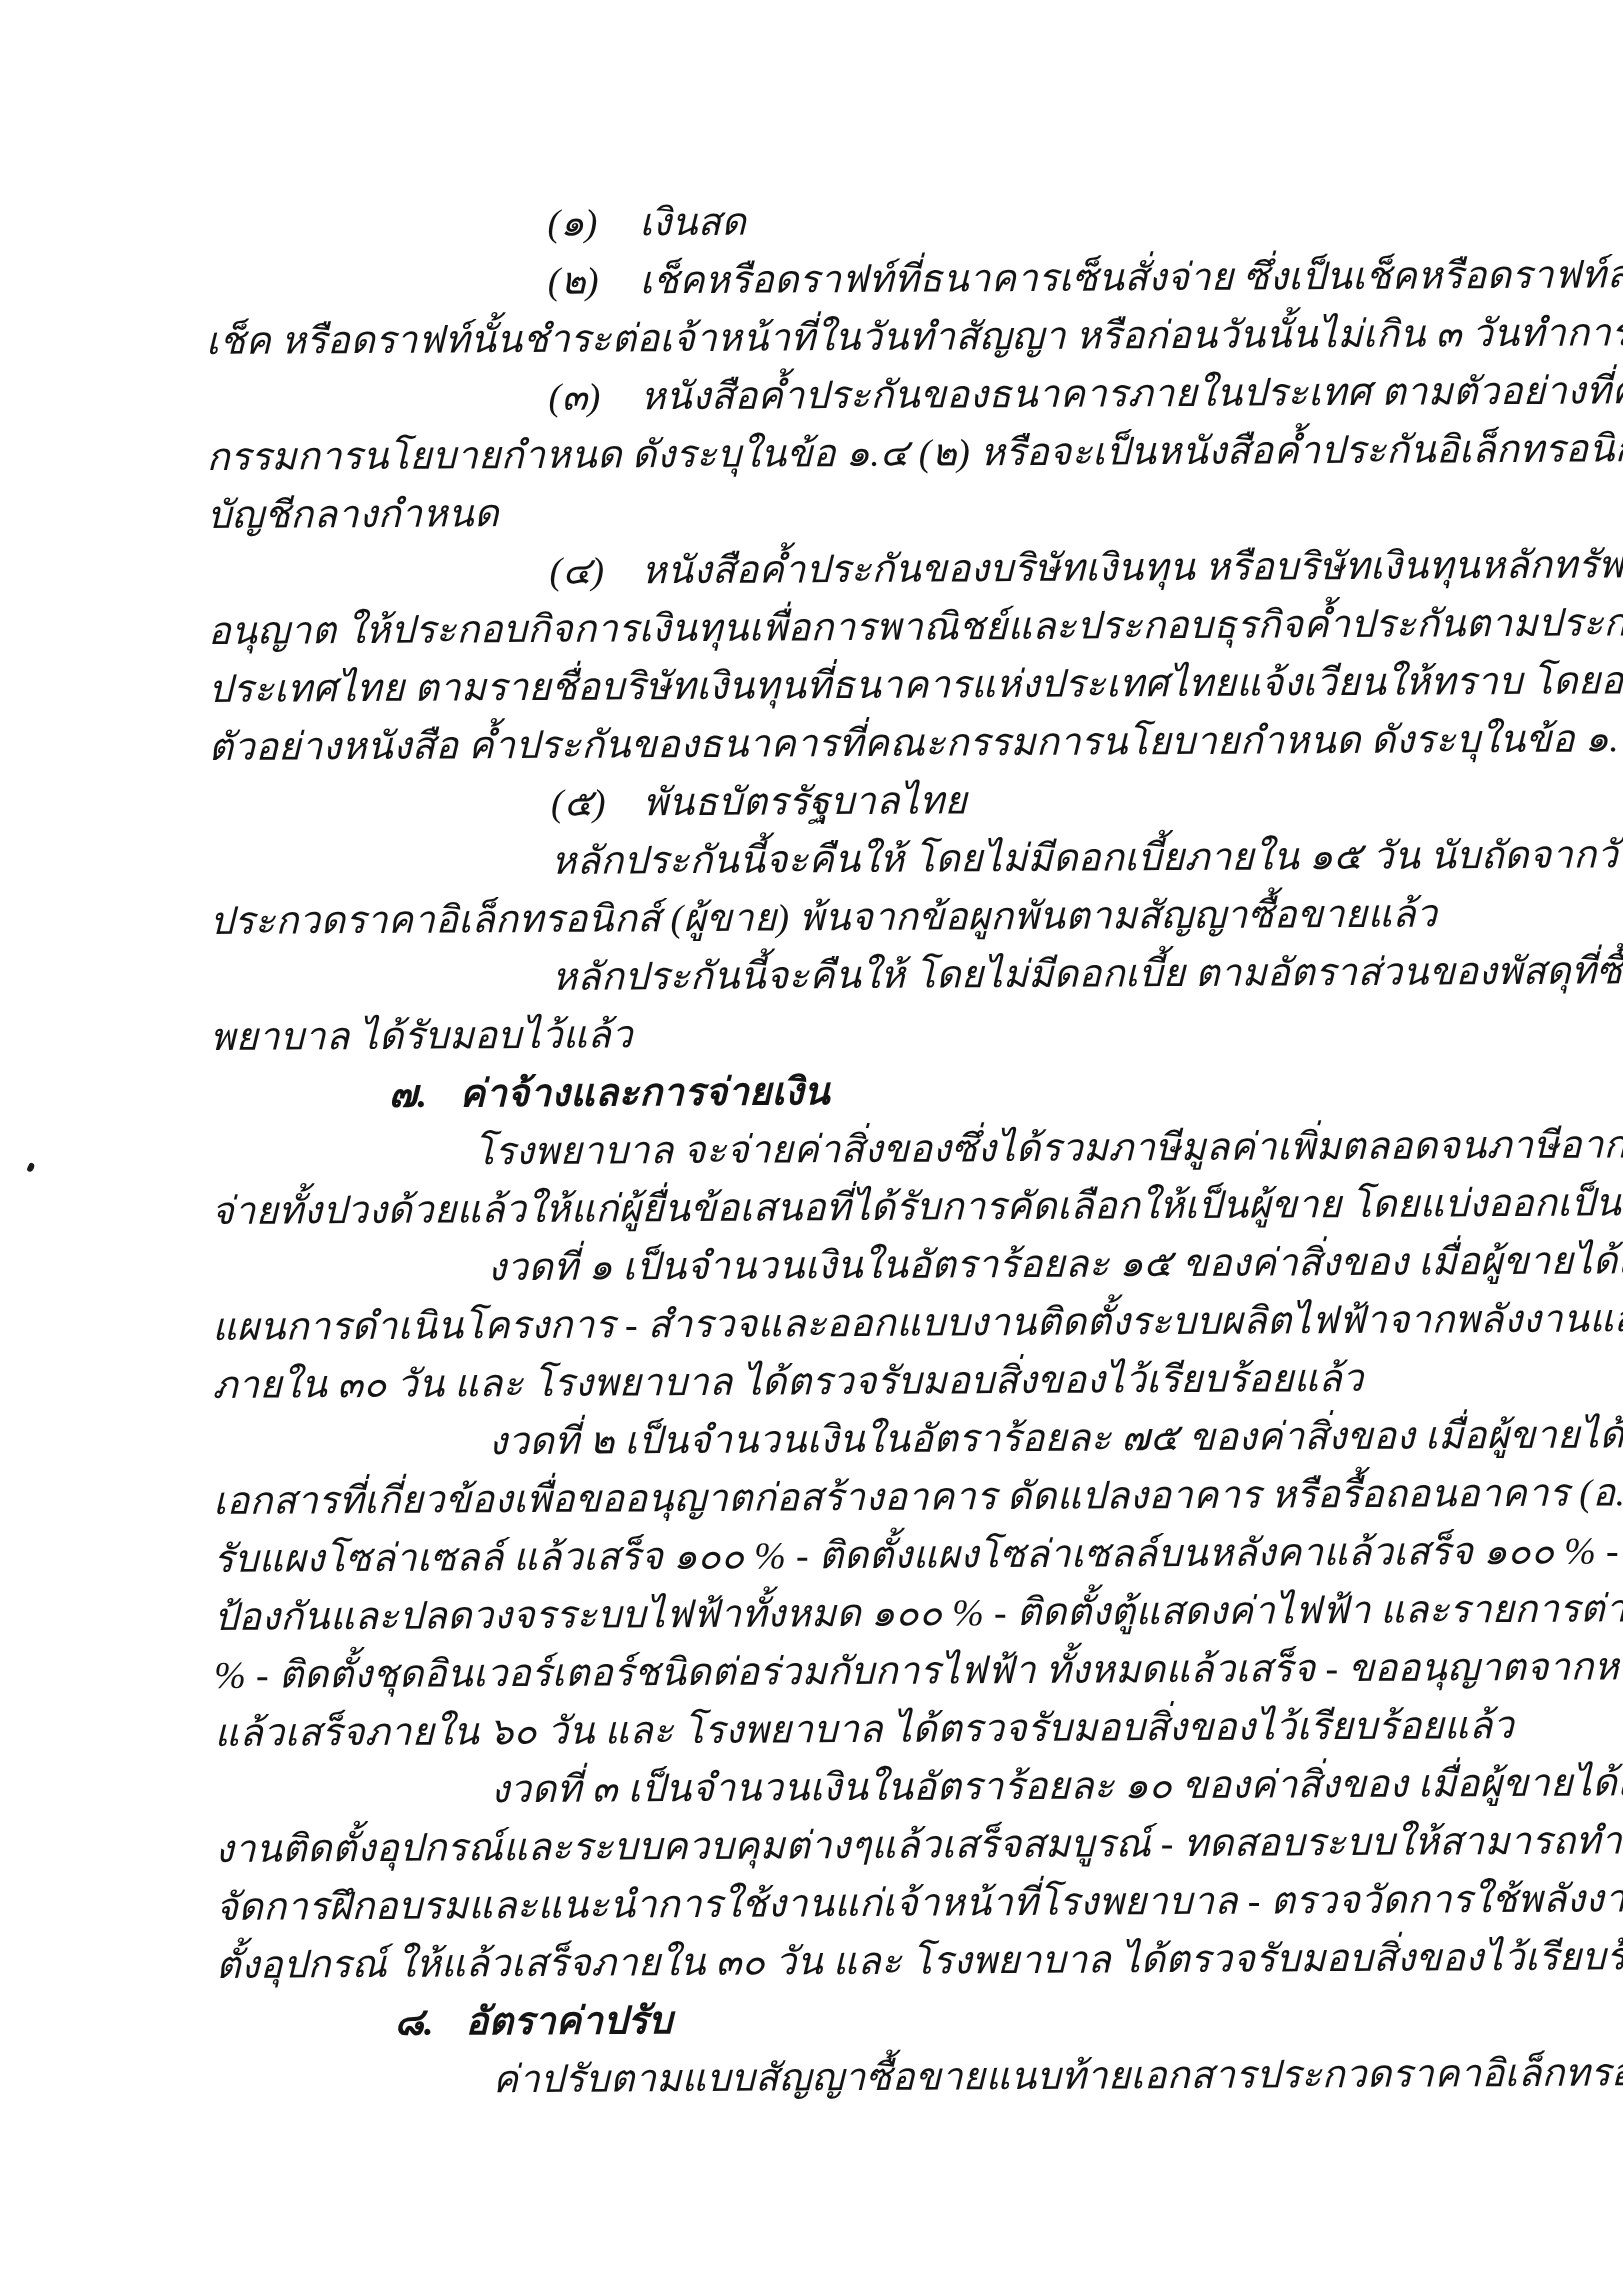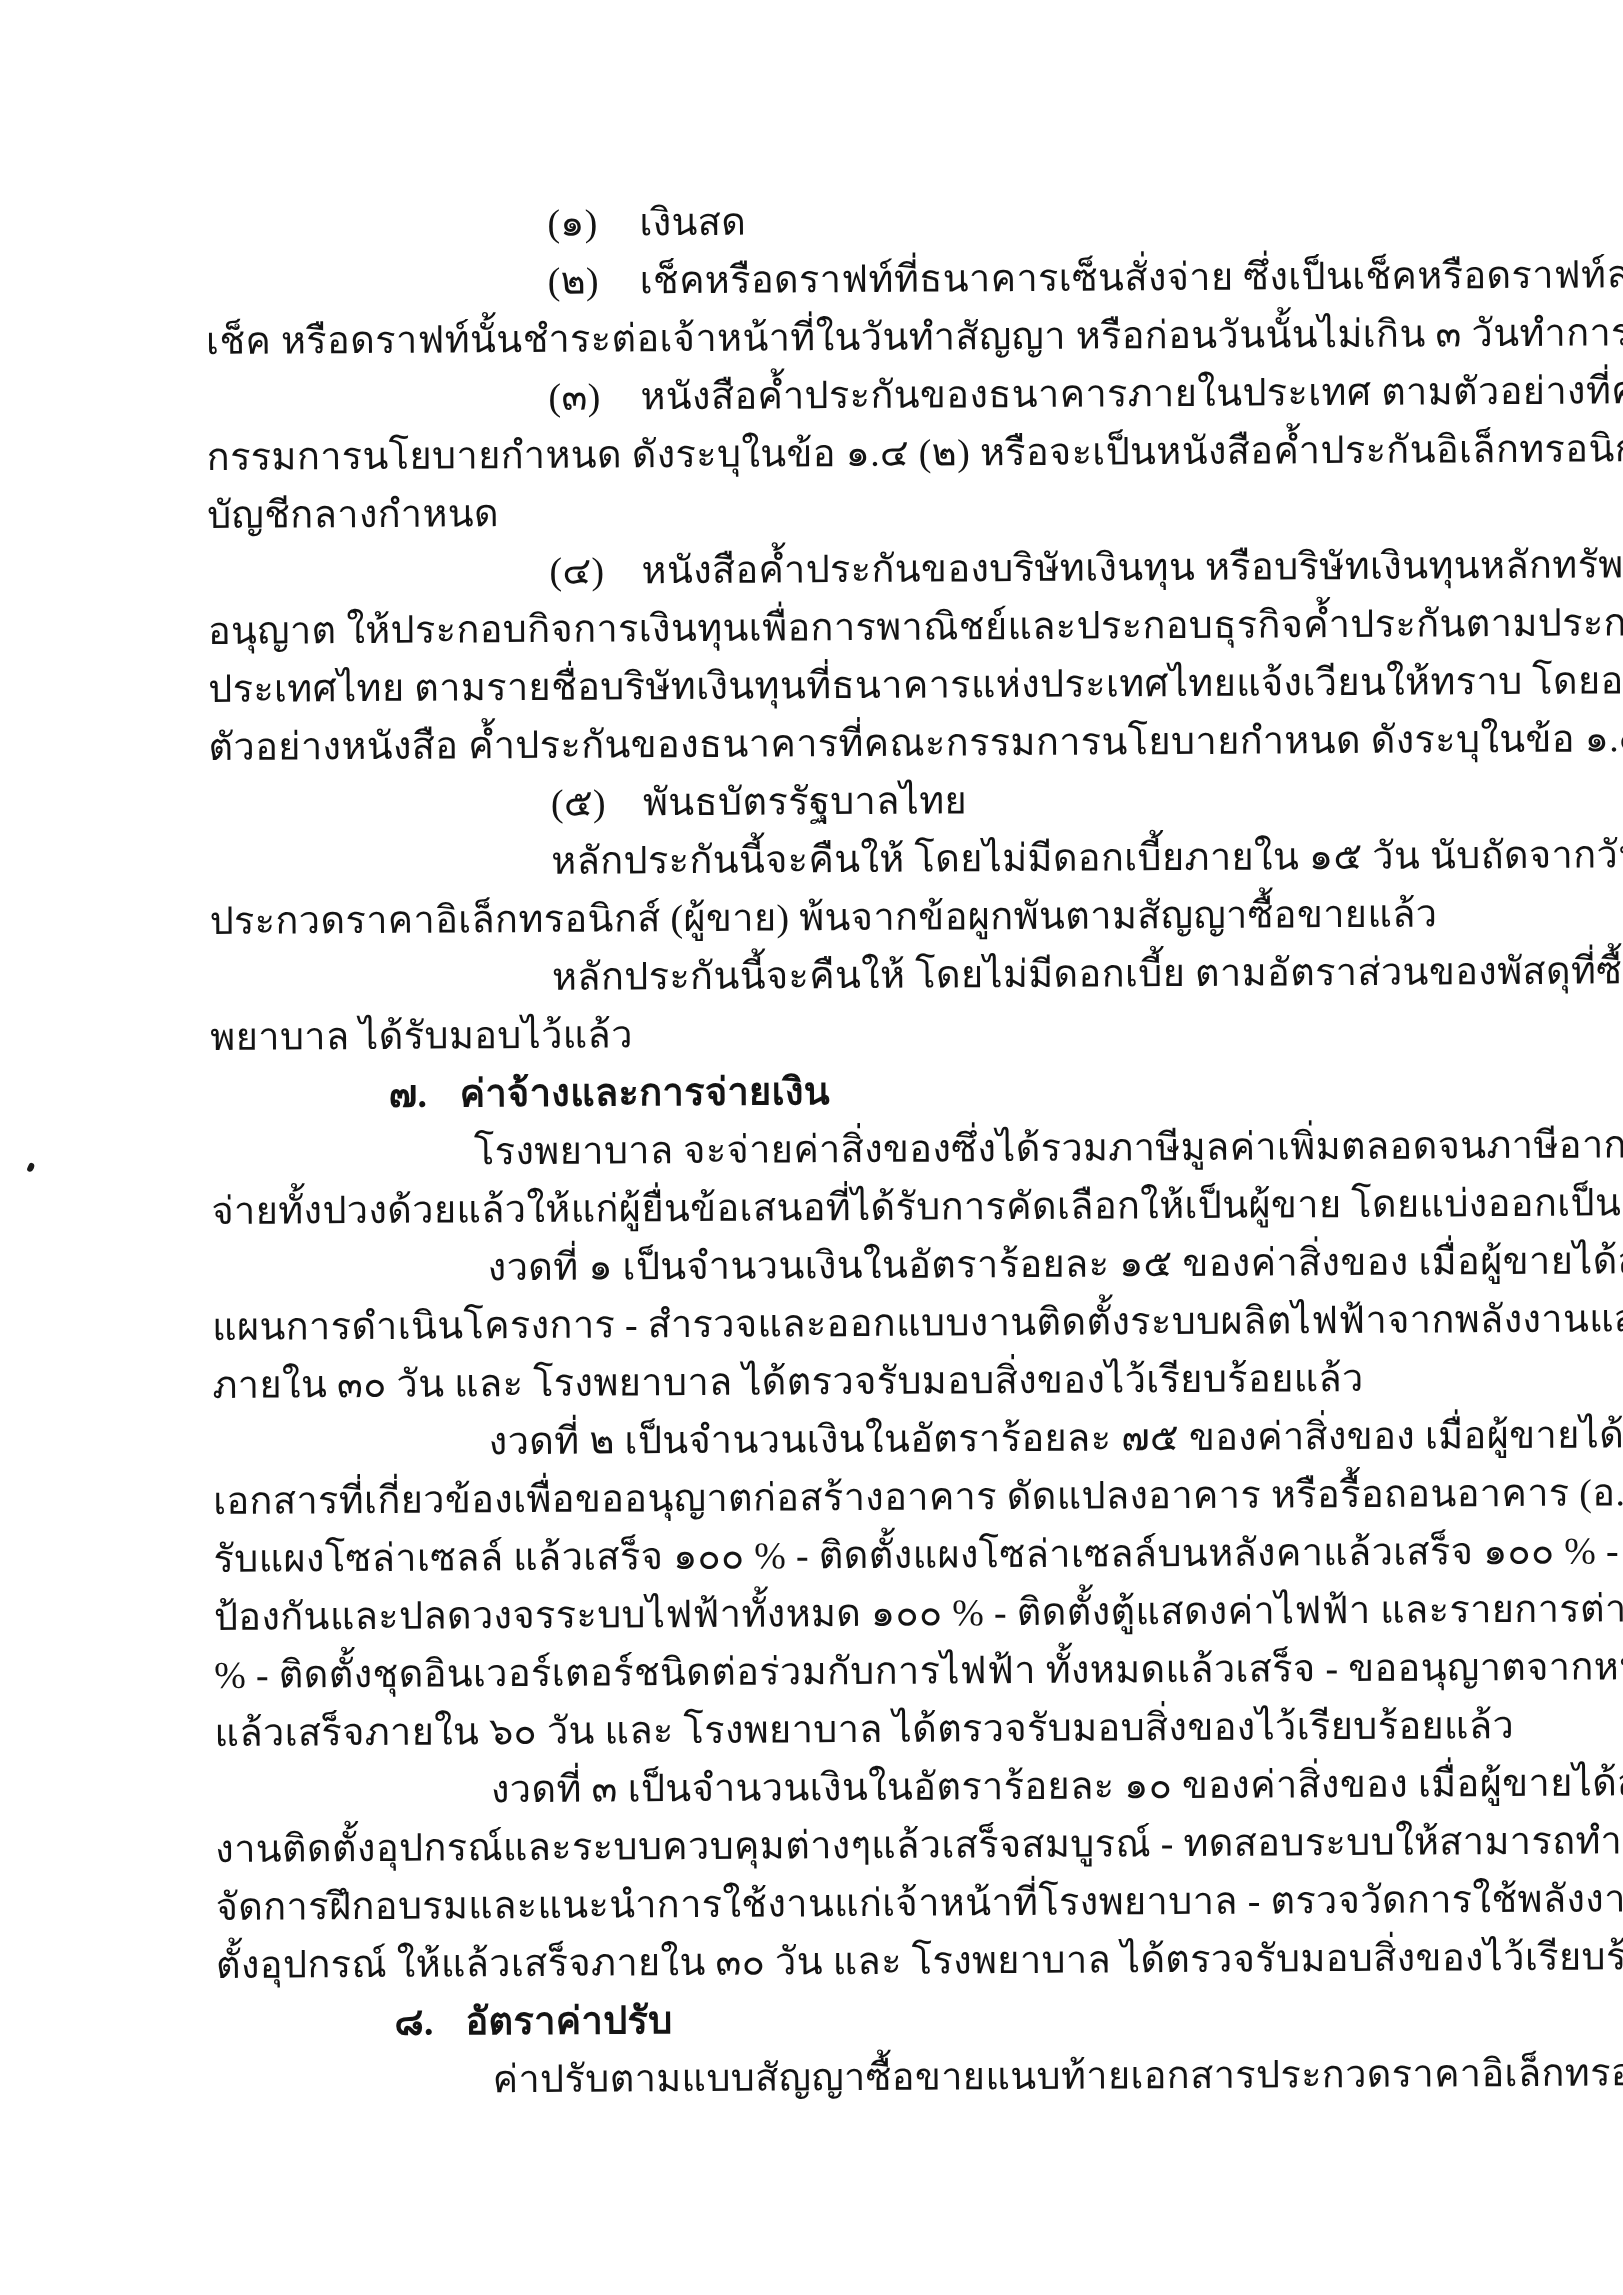--- a/index.html
+++ b/index.html
@@ -9,20 +9,21 @@
     position: relative;
     overflow: hidden;
     font-family: "Liberation Serif", "DejaVu Serif", serif;
   }
   #page {
     position: absolute;
     top: 0; left: 0;
     width: 1624px; height: 2295px;
     background: #ffffff;
     color: #141414;
+    font-style: italic;
   }
   #content {
     position: absolute;
     top: 196px; left: 0;
     width: 1624px;
     transform: rotate(-0.35deg);
     transform-origin: 196px 50%;
     font-size: 38px;
     line-height: 58px;
   }

